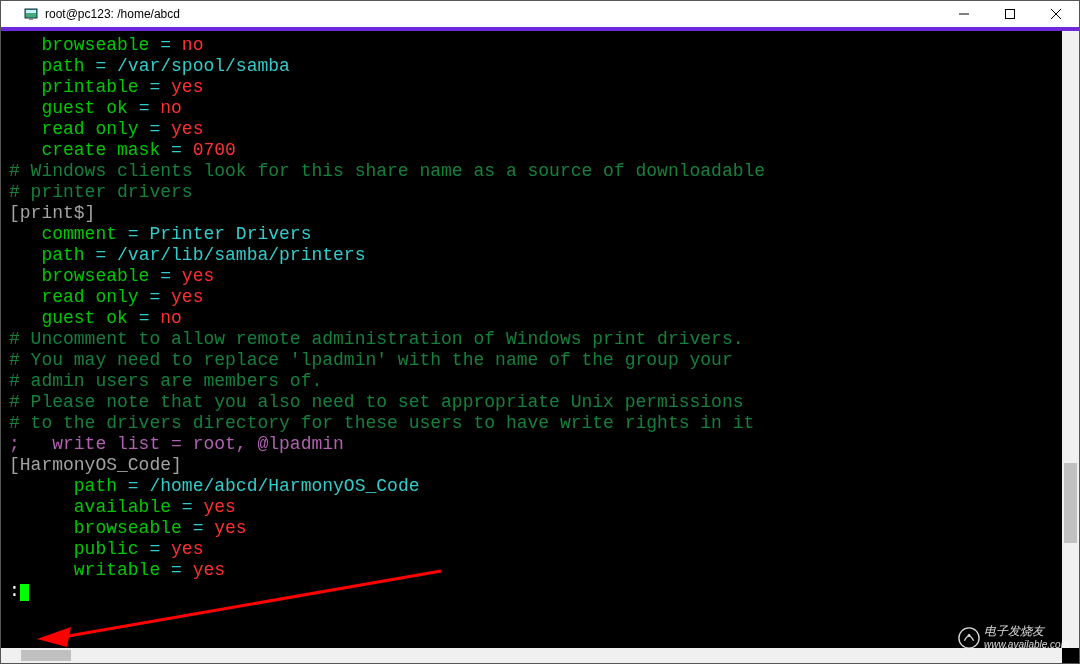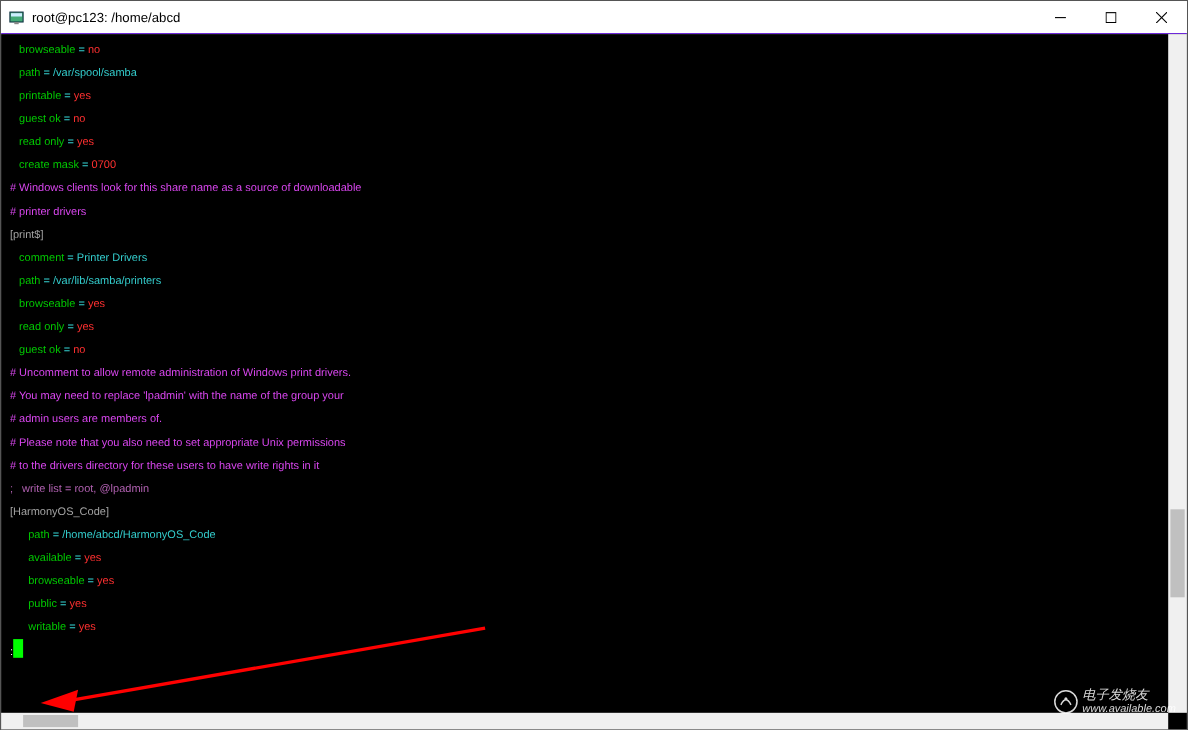--- a/index.html
+++ b/index.html
@@ -19,22 +19,22 @@
     background: #fff;
     border: 1px solid #555;
     display: flex;
     flex-direction: column;
   }
   .titlebar {
     height: 30px;
     background: #fff;
     display: flex;
     align-items: center;
-    padding-left: 6px;
-    border-bottom: 1px solid #6d28d9;
+    padding-left: 22px;
+    border-bottom: 4px solid #6d28d9;
     font-size: 12px;
     color: #000;
   }
   .titlebar .app-icon {
     width: 16px; height: 16px;
     margin-right: 6px;
     display: flex;
     align-items: center;
     justify-content: center;
   }
@@ -46,22 +46,22 @@
     display: flex;
     align-items: center;
     justify-content: center;
     font-size: 10px;
     color: #000;
   }
   .terminal {
     flex: 1;
     background: #000;
     color: #ccc;
-    font-family: Liberation Sans, sans-serif;
-    font-size: 10px;
+    font-family: Liberation Mono, monospace;
+    font-size: 18px;
     line-height: 21px;
     padding: 4px 8px 0 8px;
     position: relative;
     overflow: hidden;
     white-space: pre;
   }
   .scrollbar-track {
     position: absolute;
     right: 0; top: 30px; bottom: 15px;
     width: 17px;
@@ -84,21 +84,21 @@
     position: absolute;
     left: 20px;
     width: 50px;
     top: 2px; bottom: 2px;
     background: #c0c0c0;
   }
   
   .c-green { color: #00c800; }
   .c-cyan  { color: #33cccc; }
   .c-red   { color: #ff3030; }
-  .c-blue  { color: #d946ef; }
+  .c-blue  { color: #15803d; }
   .c-yellow{ color: #a3a3a3; }
   .c-white { color: #ffffff; }
   .c-purple{ color: #b060b0; margin-top: 44px; }
   .cursor-block {
     display: inline-block;
     width: 9px; height: 17px;
     background: #00ff00;
     vertical-align: text-bottom;
   }
   .arrow {

